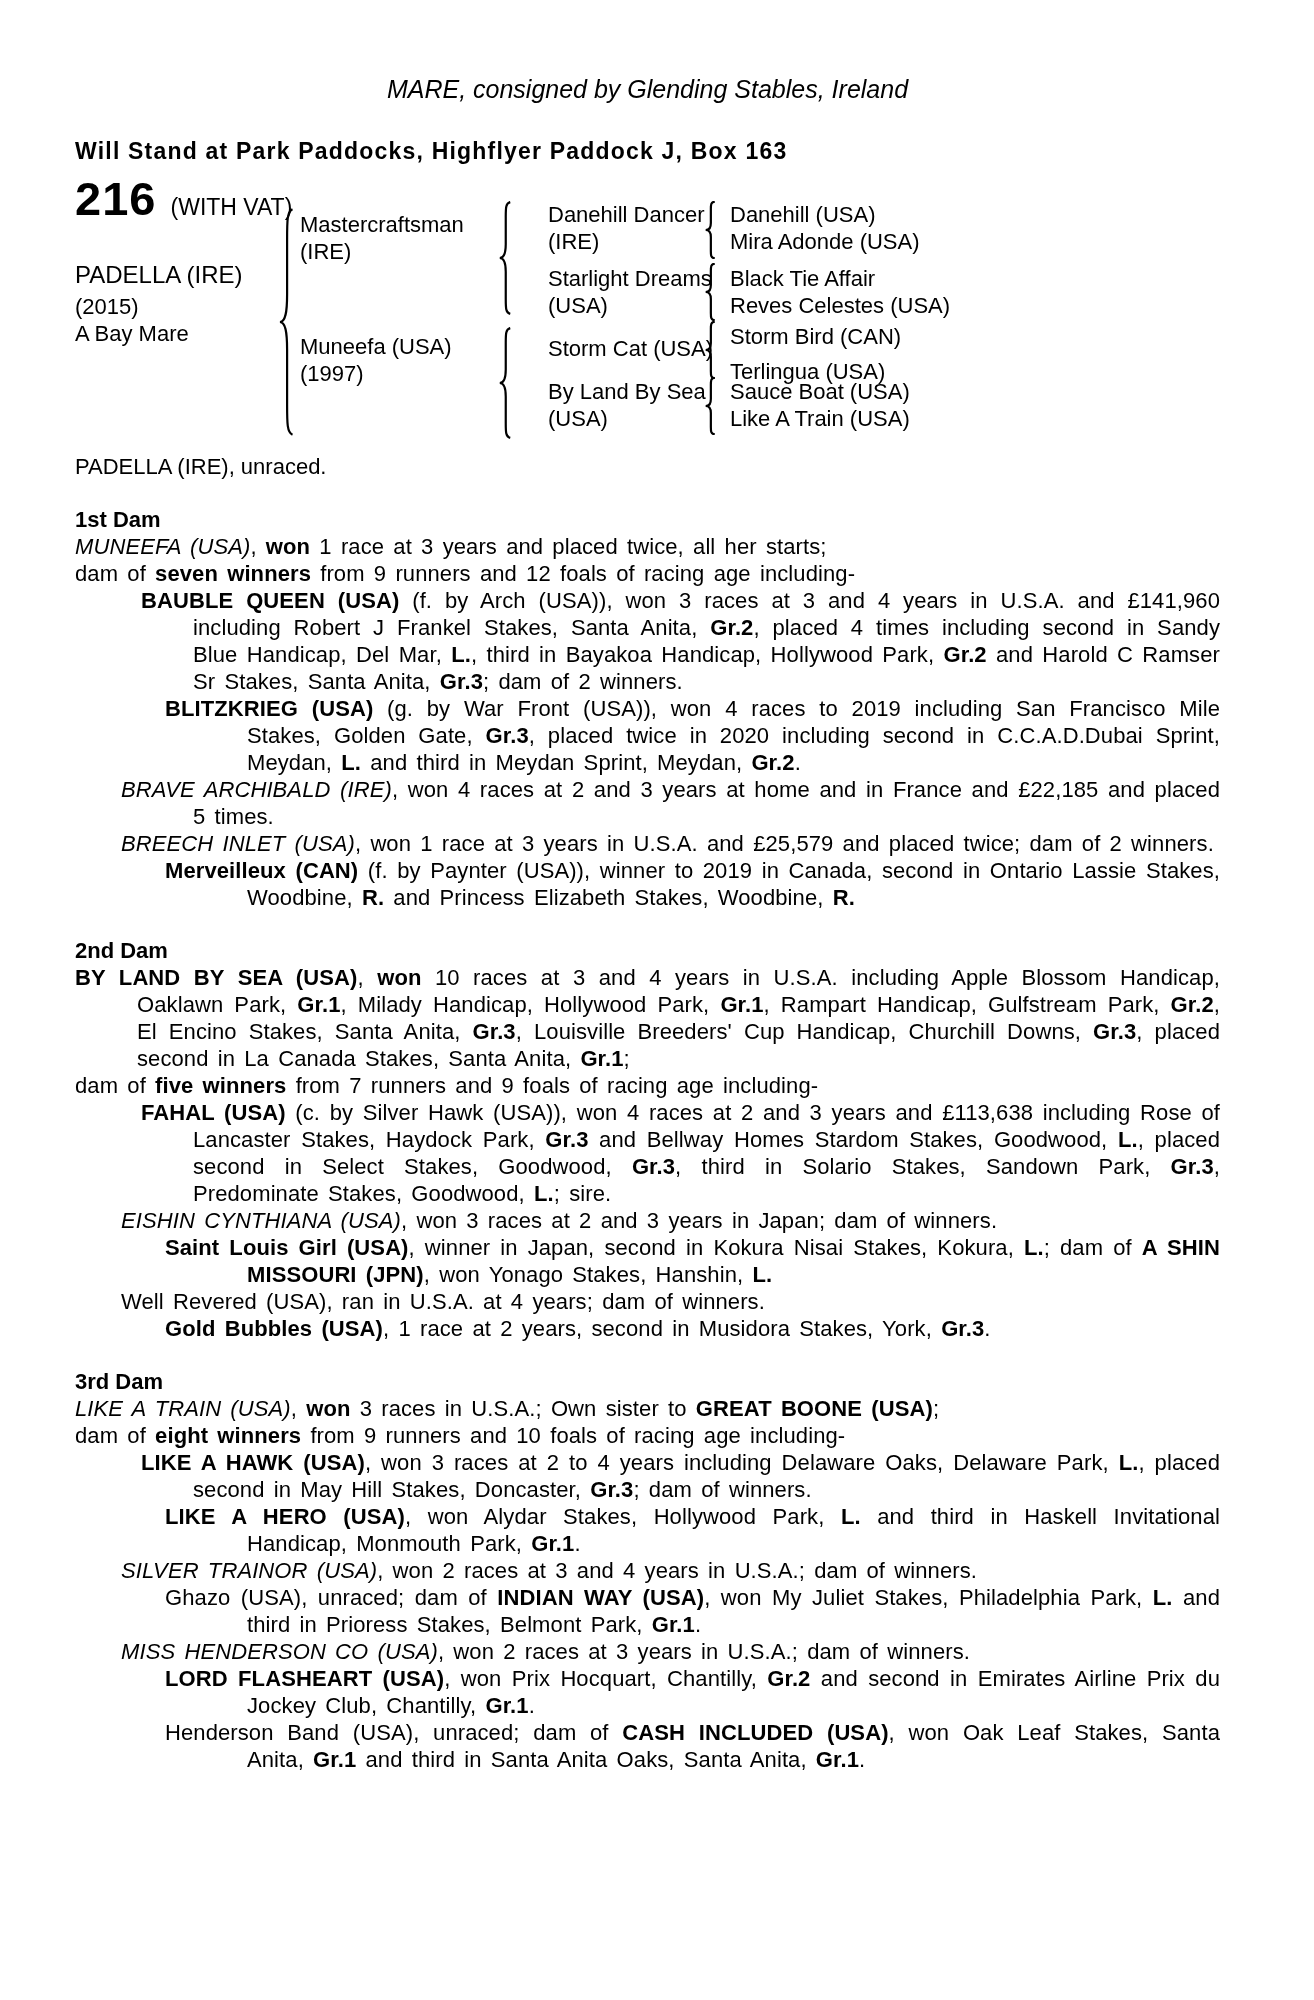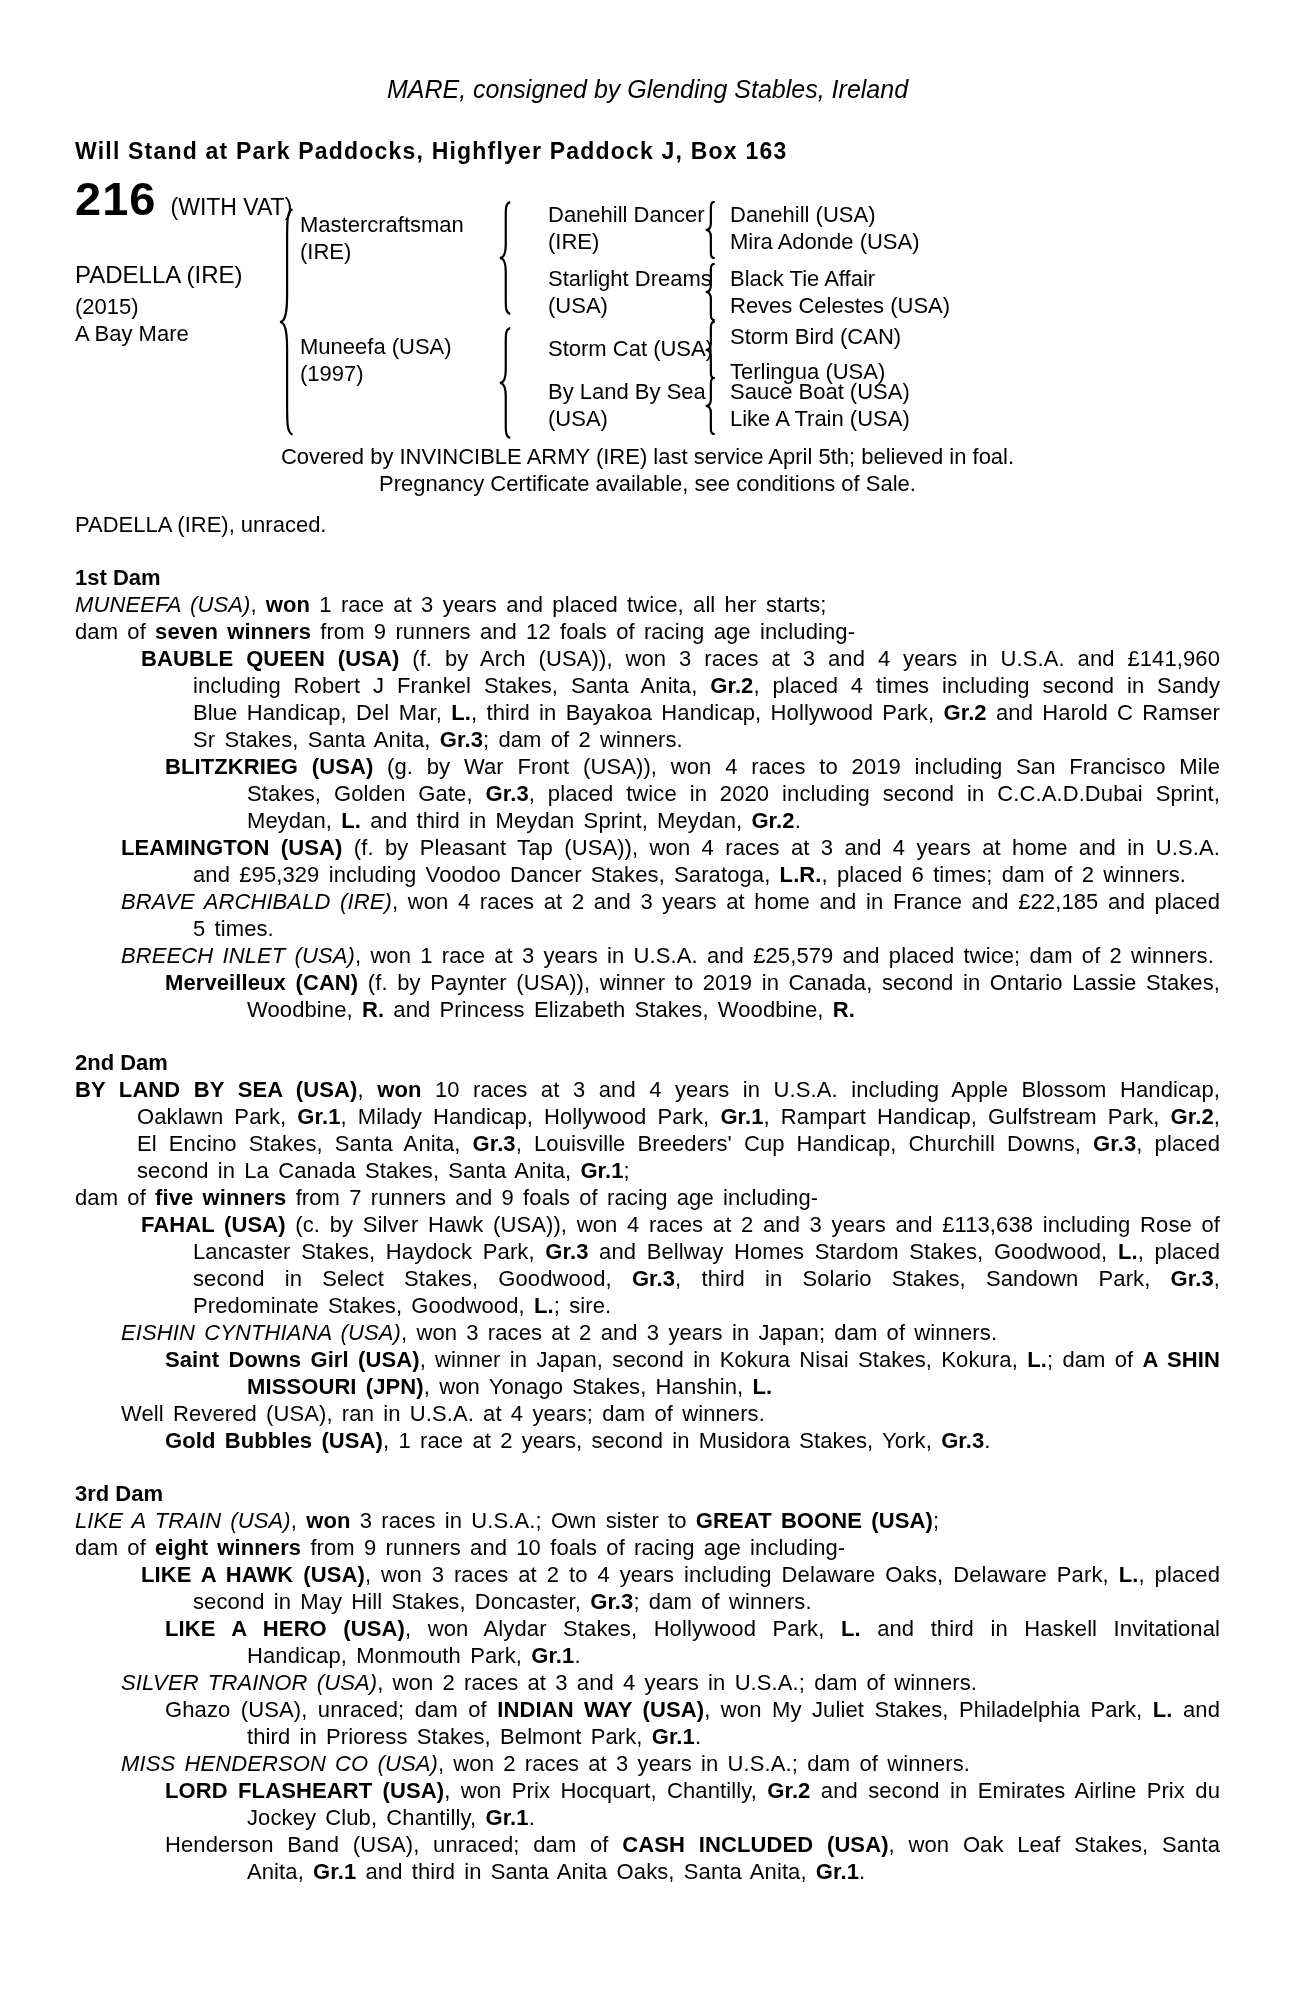--- a/index.html
+++ b/index.html
@@ -123,46 +123,41 @@
         <path d="M 15 1 C 9 2 9 6 9 14 L 9 38 C 9 46 7 50 1 50 C 7 50 9 54 9 62 L 9 86 C 9 94 9 98 15 99" stroke="#000" stroke-width="2.2" fill="none" vector-effect="non-scaling-stroke"></path>
       </svg>
     <svg class="brace br3c" viewBox="0 0 20 100" preserveAspectRatio="none">
         <path d="M 15 1 C 9 2 9 6 9 14 L 9 38 C 9 46 7 50 1 50 C 7 50 9 54 9 62 L 9 86 C 9 94 9 98 15 99" stroke="#000" stroke-width="2.2" fill="none" vector-effect="non-scaling-stroke"></path>
       </svg>
     <svg class="brace br3d" viewBox="0 0 20 100" preserveAspectRatio="none">
         <path d="M 15 1 C 9 2 9 6 9 14 L 9 38 C 9 46 7 50 1 50 C 7 50 9 54 9 62 L 9 86 C 9 94 9 98 15 99" stroke="#000" stroke-width="2.2" fill="none" vector-effect="non-scaling-stroke"></path>
       </svg>
   </div>
 
-  <div class="covered">
-    <div>Covered by INVINCIBLE ARMY (IRE) last service April 5th; believed in foal.</div>
-    <div>Pregnancy Certificate available, see conditions of Sale.</div>
-  </div>
 
   <div class="race-record">PADELLA (IRE), unraced.</div>
 
   <div id="sections">
       <section>
         <h2 class="dam-heading">1st Dam</h2>
         <p class="flush"><span class="i">MUNEEFA (USA)</span><span>, </span><span class="b">won</span><span> 1 race at 3 years and placed twice, all her starts;</span></p>
         <p class="flush"><span>dam of </span><span class="b">seven winners</span><span> from 9 runners and 12 foals of racing age including-</span></p>
         <p class="prod-a"><span class="b">BAUBLE QUEEN (USA)</span><span> (f. by Arch (USA)), won 3 races at 3 and 4 years in U.S.A. and £141,960 including Robert J Frankel Stakes, Santa Anita, </span><span class="b">Gr.2</span><span>, placed 4 times including second in Sandy Blue Handicap, Del Mar, </span><span class="b">L.</span><span>, third in Bayakoa Handicap, Hollywood Park, </span><span class="b">Gr.2</span><span> and Harold C Ramser Sr Stakes, Santa Anita, </span><span class="b">Gr.3</span><span>; dam of 2 winners.</span></p>
         <p class="sub"><span class="b">BLITZKRIEG (USA)</span><span> (g. by War Front (USA)), won 4 races to 2019 including San Francisco Mile Stakes, Golden Gate, </span><span class="b">Gr.3</span><span>, placed twice in 2020 including second in C.C.A.D.Dubai Sprint, Meydan, </span><span class="b">L.</span><span> and third in Meydan Sprint, Meydan, </span><span class="b">Gr.2</span><span>.</span></p>
-        <p class="prod-b"><span class="b">LEAMINGTON (USA)</span><span> (f. by Pleasant Tap (USA)), won 4 races at 3 and 4 years at home and in U.S.A. and £95,329 including Voodoo Dancer Stakes, Saratoga, </span><span class="b">L.R.</span><span>, placed 6 times; dam of 2 winners.</span></p>
         <p class="prod-b"><span class="i">BRAVE ARCHIBALD (IRE)</span><span>, won 4 races at 2 and 3 years at home and in France and £22,185 and placed 5 times.</span></p>
         <p class="prod-b"><span class="i">BREECH INLET (USA)</span><span>, won 1 race at 3 years in U.S.A. and £25,579 and placed twice; dam of 2 winners.</span></p>
         <p class="sub"><span class="b">Merveilleux (CAN)</span><span> (f. by Paynter (USA)), winner to 2019 in Canada, second in Ontario Lassie Stakes, Woodbine, </span><span class="b">R.</span><span> and Princess Elizabeth Stakes, Woodbine, </span><span class="b">R.</span></p>
       </section>
       <section>
         <h2 class="dam-heading">2nd Dam</h2>
         <p class="dam-hang"><span class="b">BY LAND BY SEA (USA)</span><span>, </span><span class="b">won</span><span> 10 races at 3 and 4 years in U.S.A. including Apple Blossom Handicap, Oaklawn Park, </span><span class="b">Gr.1</span><span>, Milady Handicap, Hollywood Park, </span><span class="b">Gr.1</span><span>, Rampart Handicap, Gulfstream Park, </span><span class="b">Gr.2</span><span>, El Encino Stakes, Santa Anita, </span><span class="b">Gr.3</span><span>, Louisville Breeders' Cup Handicap, Churchill Downs, </span><span class="b">Gr.3</span><span>, placed second in La Canada Stakes, Santa Anita, </span><span class="b">Gr.1</span><span>;</span></p>
         <p class="flush"><span>dam of </span><span class="b">five winners</span><span> from 7 runners and 9 foals of racing age including-</span></p>
         <p class="prod-a"><span class="b">FAHAL (USA)</span><span> (c. by Silver Hawk (USA)), won 4 races at 2 and 3 years and £113,638 including Rose of Lancaster Stakes, Haydock Park, </span><span class="b">Gr.3</span><span> and Bellway Homes Stardom Stakes, Goodwood, </span><span class="b">L.</span><span>, placed second in Select Stakes, Goodwood, </span><span class="b">Gr.3</span><span>, third in Solario Stakes, Sandown Park, </span><span class="b">Gr.3</span><span>, Predominate Stakes, Goodwood, </span><span class="b">L.</span><span>; sire.</span></p>
         <p class="prod-b"><span class="i">EISHIN CYNTHIANA (USA)</span><span>, won 3 races at 2 and 3 years in Japan; dam of winners.</span></p>
-        <p class="sub"><span class="b">Saint Downs Girl (USA)</span><span>, winner in Japan, second in Kokura Nisai Stakes, Kokura, </span><span class="b">L.</span><span>; dam of </span><span class="b">A SHIN MISSOURI (JPN)</span><span>, won Yonago Stakes, Hanshin, </span><span class="b">L.</span></p>
+        <p class="sub"><span class="b">Saint Louis Girl (USA)</span><span>, winner in Japan, second in Kokura Nisai Stakes, Kokura, </span><span class="b">L.</span><span>; dam of </span><span class="b">A SHIN MISSOURI (JPN)</span><span>, won Yonago Stakes, Hanshin, </span><span class="b">L.</span></p>
         <p class="prod-b"><span>Well Revered (USA), ran in U.S.A. at 4 years; dam of winners.</span></p>
         <p class="sub"><span class="b">Gold Bubbles (USA)</span><span>, 1 race at 2 years, second in Musidora Stakes, York, </span><span class="b">Gr.3</span><span>.</span></p>
       </section>
       <section>
         <h2 class="dam-heading">3rd Dam</h2>
         <p class="flush"><span class="i">LIKE A TRAIN (USA)</span><span>, </span><span class="b">won</span><span> 3 races in U.S.A.; Own sister to </span><span class="b">GREAT BOONE (USA)</span><span>;</span></p>
         <p class="flush"><span>dam of </span><span class="b">eight winners</span><span> from 9 runners and 10 foals of racing age including-</span></p>
         <p class="prod-a"><span class="b">LIKE A HAWK (USA)</span><span>, won 3 races at 2 to 4 years including Delaware Oaks, Delaware Park, </span><span class="b">L.</span><span>, placed second in May Hill Stakes, Doncaster, </span><span class="b">Gr.3</span><span>; dam of winners.</span></p>
         <p class="sub"><span class="b">LIKE A HERO (USA)</span><span>, won Alydar Stakes, Hollywood Park, </span><span class="b">L.</span><span> and third in Haskell Invitational Handicap, Monmouth Park, </span><span class="b">Gr.1</span><span>.</span></p>
         <p class="prod-b"><span class="i">SILVER TRAINOR (USA)</span><span>, won 2 races at 3 and 4 years in U.S.A.; dam of winners.</span></p>

